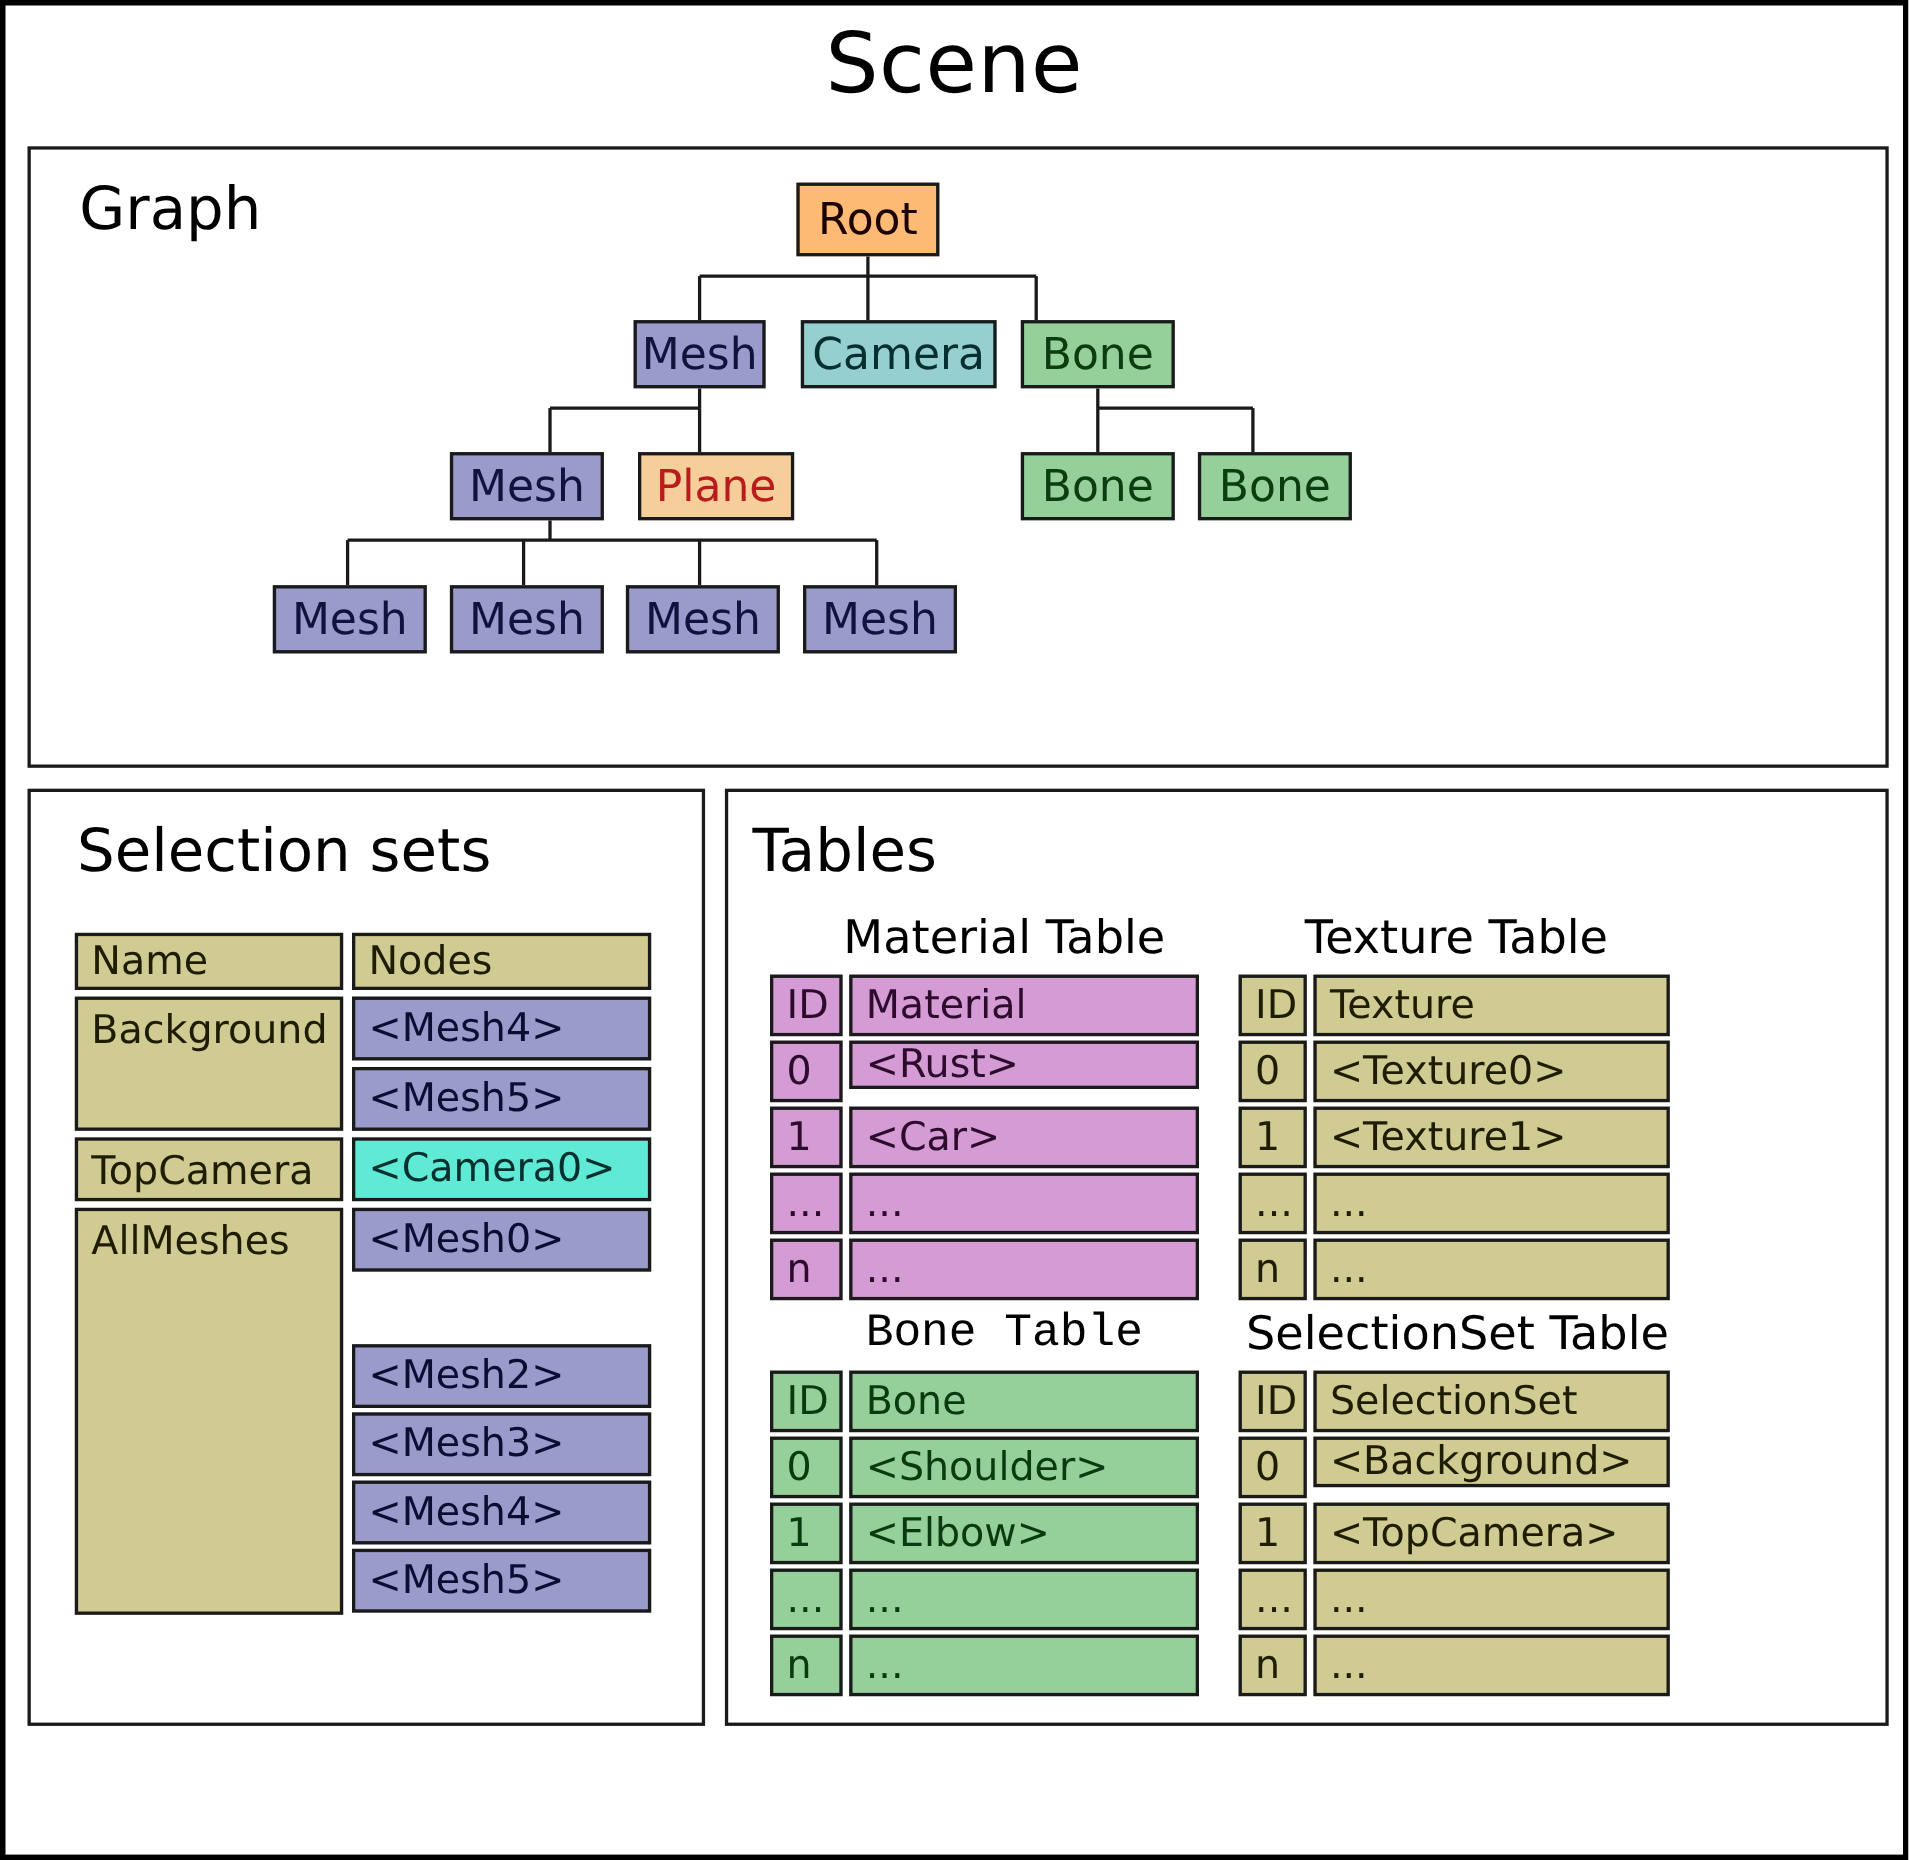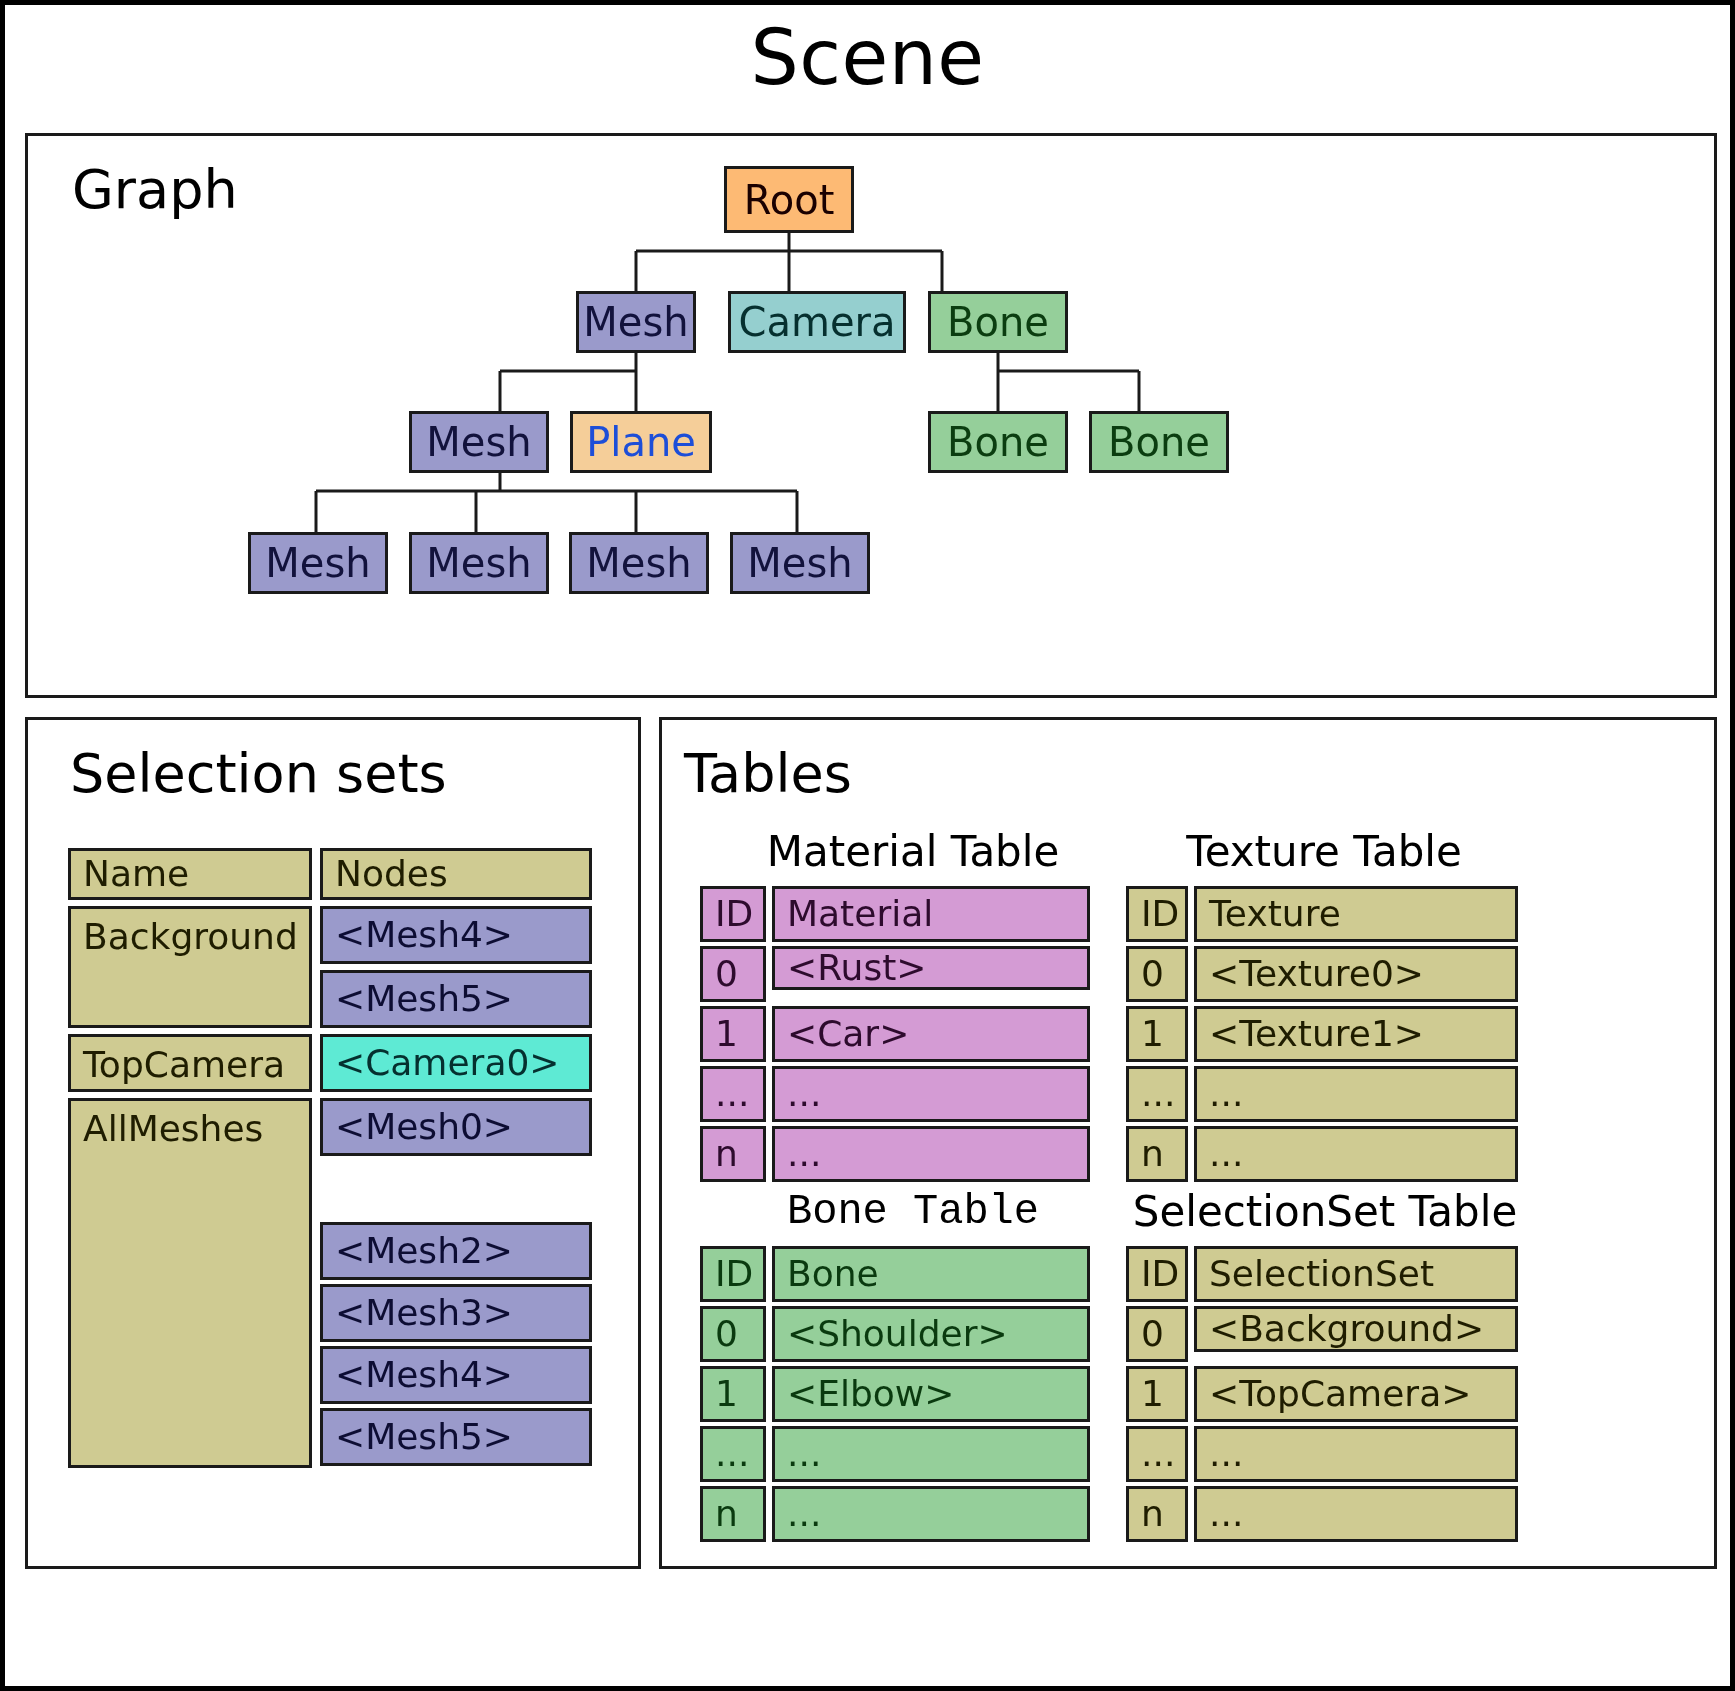--- a/index.html
+++ b/index.html
@@ -62,21 +62,21 @@
     align-items: center;
     justify-content: center;
     font-size: 40px;
     line-height: 40px;
     white-space: nowrap;
   }
   .n-root   { background: #fdba74; color: #1a0000; }
   .n-mesh   { background: #9A9ACB; color: #12123c; }
   .n-camera { background: #95CFCF; color: #06302f; }
   .n-bone   { background: #95CF9A; color: #0b3d10; }
-  .n-plane  { background: #F5CE99; color: #1d4ed8; }
+  .n-plane  { background: #F5CE99; color: #b91c1c; margin-left: 10px; }
 
   
   .tbl-title {
     position: absolute;
     font-size: 42px;
     line-height: 48px;
     white-space: nowrap;
     text-align: center;
   }
   .cell {

